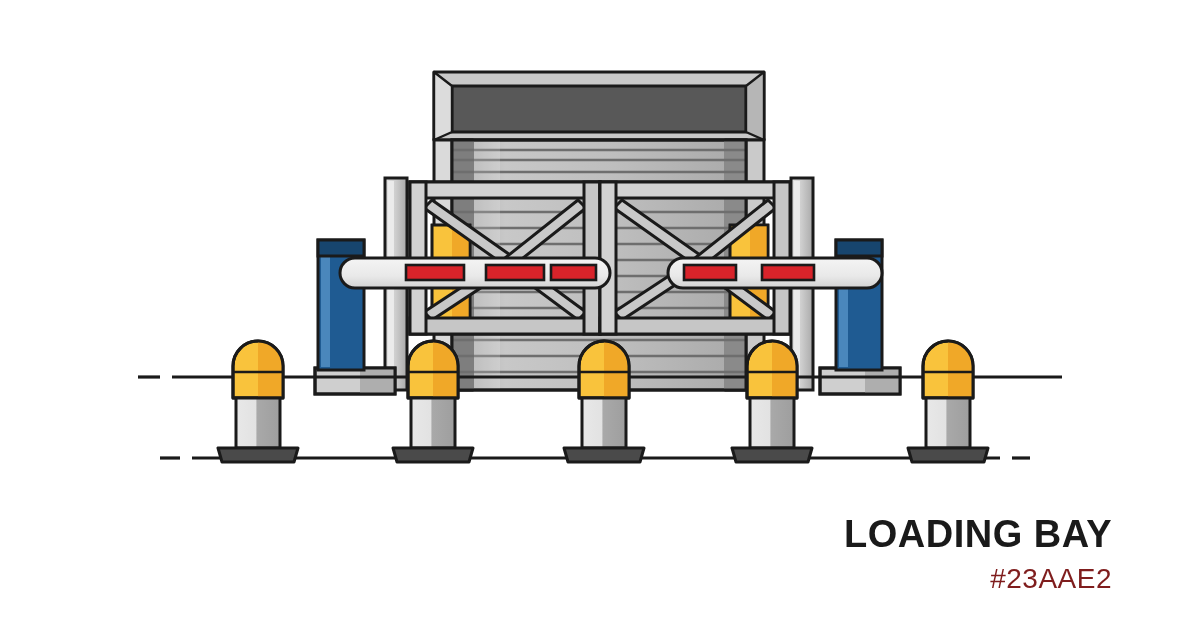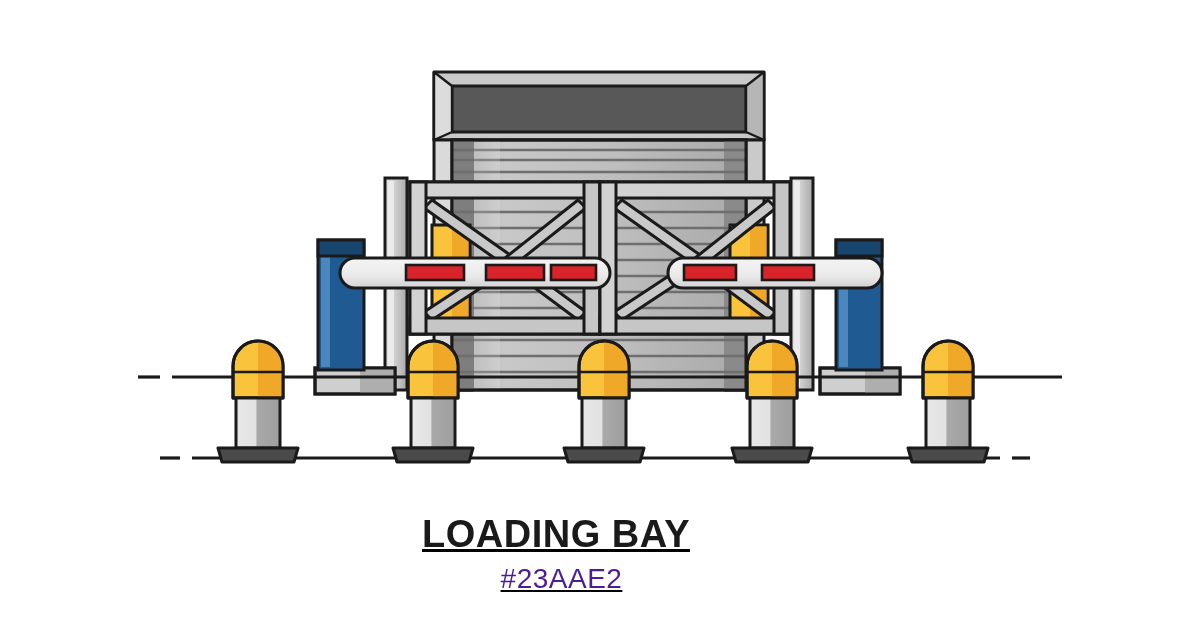--- a/index.html
+++ b/index.html
@@ -24,38 +24,37 @@
     left: 0;
     top: 0;
     width: 1200px;
     height: 630px;
   }
   .caption-block {
     position: absolute;
     left: 0;
     top: 512px;
     width: 1112px;
-    text-align: center;
-    text-decoration: underline;
+    text-align: right;
   }
   .caption-title {
     font-family: "Liberation Sans", sans-serif;
     font-weight: bold;
     font-size: 38px;
     letter-spacing: 0.5px;
     color: #1A1A1A;
     line-height: 44px;
     margin: 0;
   }
   .caption-sub {
     font-family: "Liberation Sans", sans-serif;
     font-weight: normal;
     font-size: 28px;
     letter-spacing: 0.5px;
-    color: #4c1d95;
+    color: #7f1d1d;
     line-height: 34px;
     margin: 6px 0 0 0;
     padding-left: 11px;
   }
 </style>
 </head>
 <body>
 
 <div id="stage">
 

